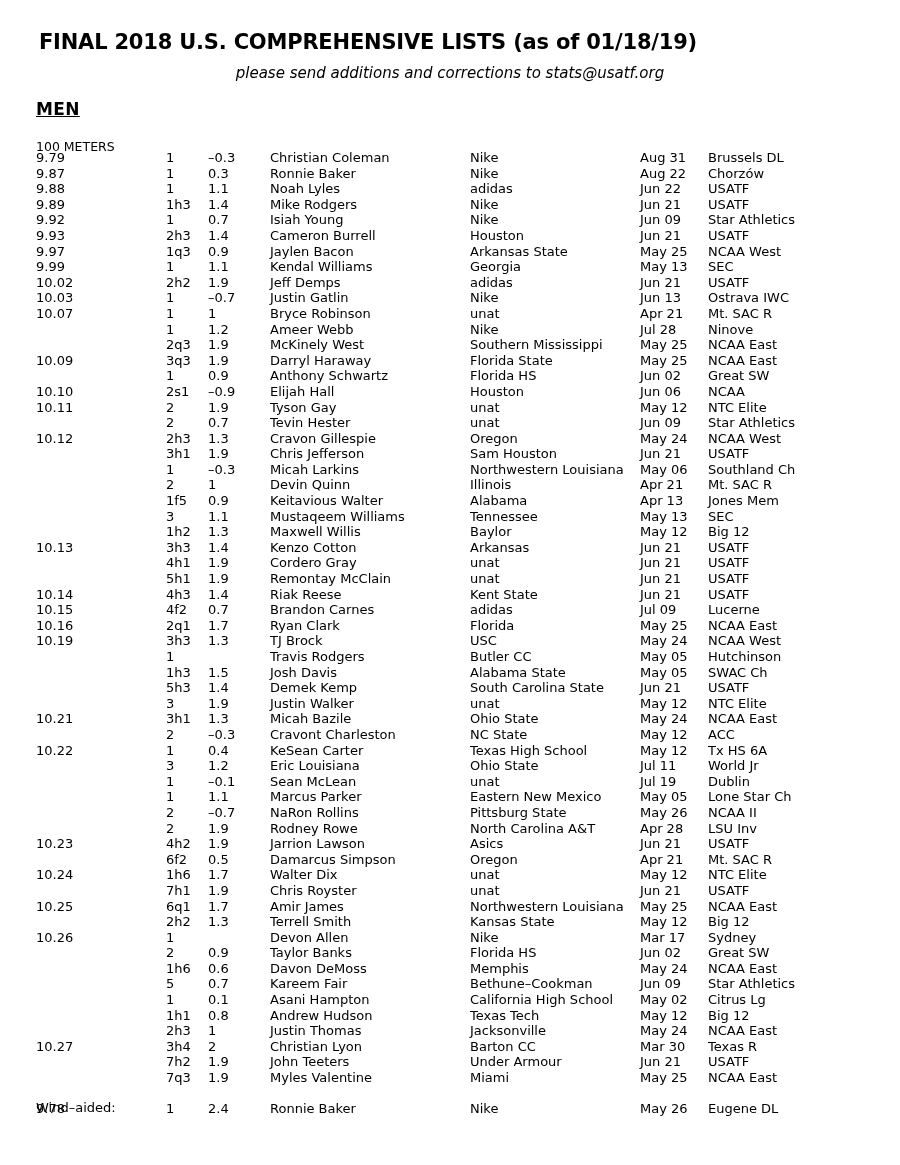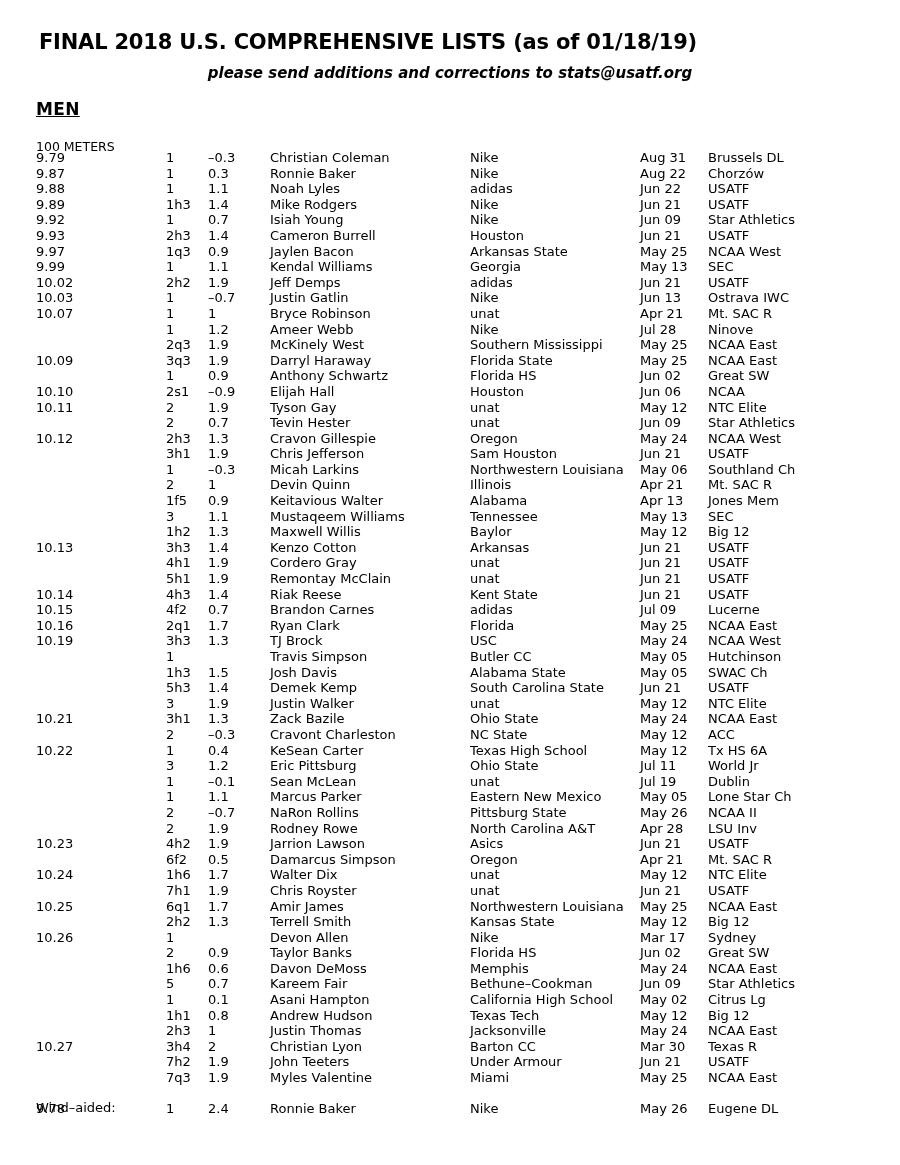--- a/index.html
+++ b/index.html
@@ -17,21 +17,21 @@
   .doc-title{
     position:absolute;left:0;top:30px;width:736px;
     text-align:center;
     font-size:21px;font-weight:bold;
     letter-spacing:-0.2px;
     white-space:nowrap;
   }
   .doc-subtitle{
     position:absolute;left:0;top:64px;width:900px;
     text-align:center;
-    font-size:15px;font-style:italic;font-weight:bold;
+    font-size:15px;font-style:italic;font-weight:normal;
     white-space:nowrap;
   }
   .sex-heading{
     position:absolute;left:36px;top:99px;
     font-size:17px;font-weight:bold;
     letter-spacing:0.3px;
     text-decoration:underline;
   }
   .event-heading{
     position:absolute;left:36px;top:139px;
@@ -368,21 +368,21 @@
         <span class="c-wind">1.3</span>
         <span class="c-name">TJ Brock</span>
         <span class="c-aff">USC</span>
         <span class="c-date">May 24</span>
         <span class="c-meet">NCAA West</span>
       </div>
       <div class="row">
         <span class="c-mark"></span>
         <span class="c-place">1</span>
         <span class="c-wind"></span>
-        <span class="c-name">Travis Simpson</span>
+        <span class="c-name">Travis Rodgers</span>
         <span class="c-aff">Butler CC</span>
         <span class="c-date">May 05</span>
         <span class="c-meet">Hutchinson</span>
       </div>
       <div class="row">
         <span class="c-mark"></span>
         <span class="c-place">1h3</span>
         <span class="c-wind">1.5</span>
         <span class="c-name">Josh Davis</span>
         <span class="c-aff">Alabama State</span>
@@ -404,21 +404,21 @@
         <span class="c-wind">1.9</span>
         <span class="c-name">Justin Walker</span>
         <span class="c-aff">unat</span>
         <span class="c-date">May 12</span>
         <span class="c-meet">NTC Elite</span>
       </div>
       <div class="row">
         <span class="c-mark">10.21</span>
         <span class="c-place">3h1</span>
         <span class="c-wind">1.3</span>
-        <span class="c-name">Zack Bazile</span>
+        <span class="c-name">Micah Bazile</span>
         <span class="c-aff">Ohio State</span>
         <span class="c-date">May 24</span>
         <span class="c-meet">NCAA East</span>
       </div>
       <div class="row">
         <span class="c-mark"></span>
         <span class="c-place">2</span>
         <span class="c-wind">–0.3</span>
         <span class="c-name">Cravont Charleston</span>
         <span class="c-aff">NC State</span>
@@ -431,21 +431,21 @@
         <span class="c-wind">0.4</span>
         <span class="c-name">KeSean Carter</span>
         <span class="c-aff">Texas High School</span>
         <span class="c-date">May 12</span>
         <span class="c-meet">Tx HS 6A</span>
       </div>
       <div class="row">
         <span class="c-mark"></span>
         <span class="c-place">3</span>
         <span class="c-wind">1.2</span>
-        <span class="c-name">Eric Pittsburg</span>
+        <span class="c-name">Eric Louisiana</span>
         <span class="c-aff">Ohio State</span>
         <span class="c-date">Jul 11</span>
         <span class="c-meet">World Jr</span>
       </div>
       <div class="row">
         <span class="c-mark"></span>
         <span class="c-place">1</span>
         <span class="c-wind">–0.1</span>
         <span class="c-name">Sean McLean</span>
         <span class="c-aff">unat</span>

